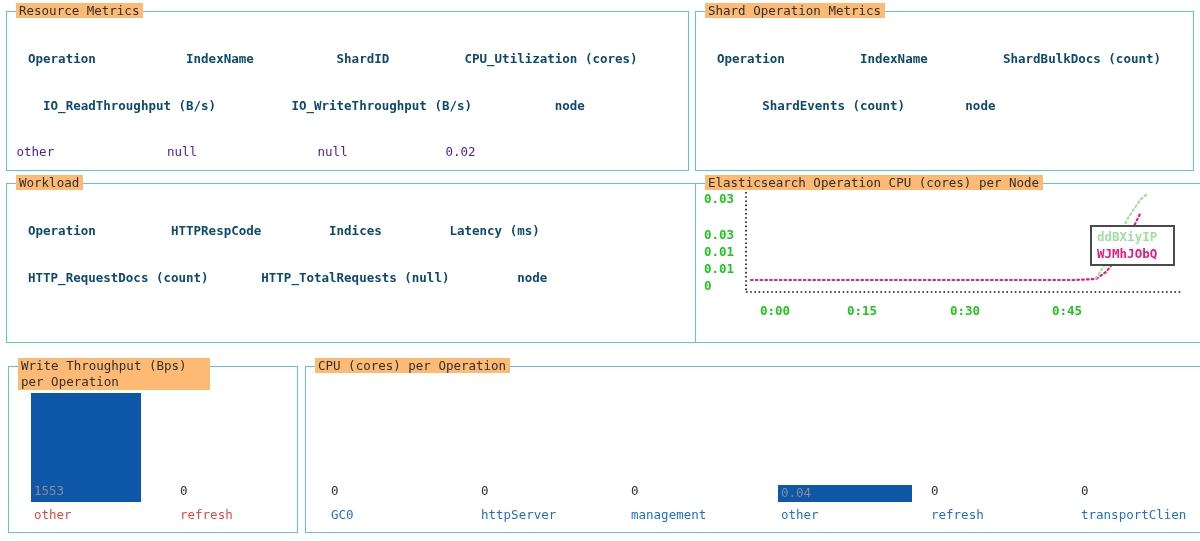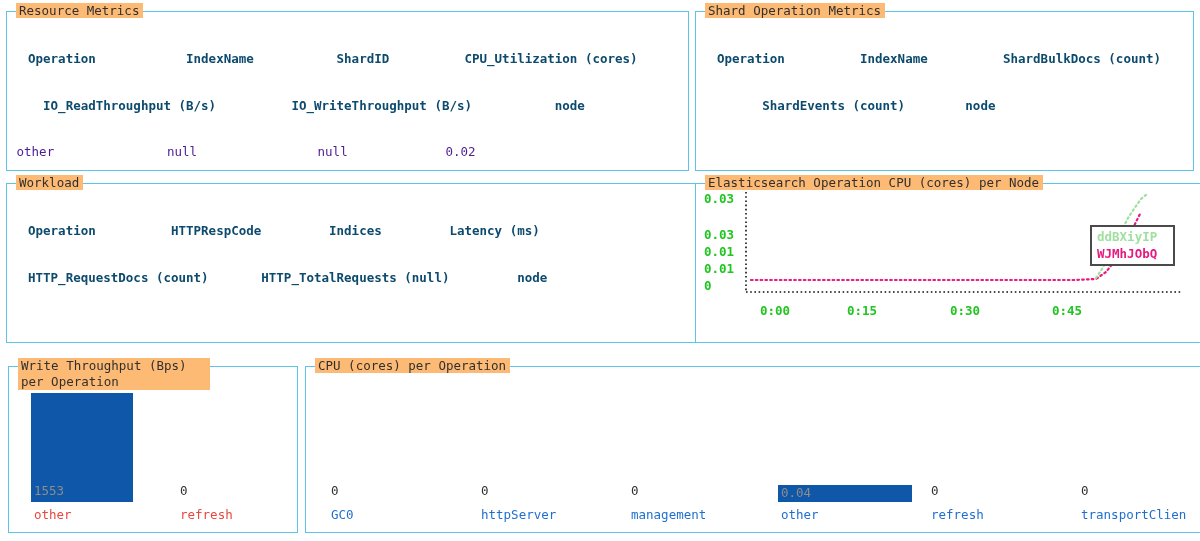--- a/index.html
+++ b/index.html
@@ -205,21 +205,21 @@
       <div class="xtick" style="left:151px; top:120px;">0:15</div>
       <div class="xtick" style="left:254px; top:120px;">0:30</div>
       <div class="xtick" style="left:356px; top:120px;">0:45</div>
     </div>
   </div>
 
   <div class="panel wrap-title" style="left:8px; top:366px; width:290px; height:167px;">
     <div class="ptitle">Write Throughput (Bps) per Operation</div>
 
     <div class="barwrap" style="left:10px; right:10px; top:26px; bottom:30px;">
-      <div class="bar-col" style="left:12px; width:102px; height:100%;">
+      <div class="bar-col" style="left:12px; width:110px; height:100%;">
         <div class="bar-fill" style="height:100%;"></div>
         <div class="bar-val onbar" style="bottom:4px;">1553</div>
         <div class="bar-cat cat-red">other</div>
       </div>
       <div class="bar-col" style="left:158px; width:122px; height:100%;">
         <div class="bar-fill" style="height:0px;"></div>
         <div class="bar-val offbar" style="bottom:4px;">0</div>
         <div class="bar-cat cat-red">refresh</div>
       </div>
     </div>

